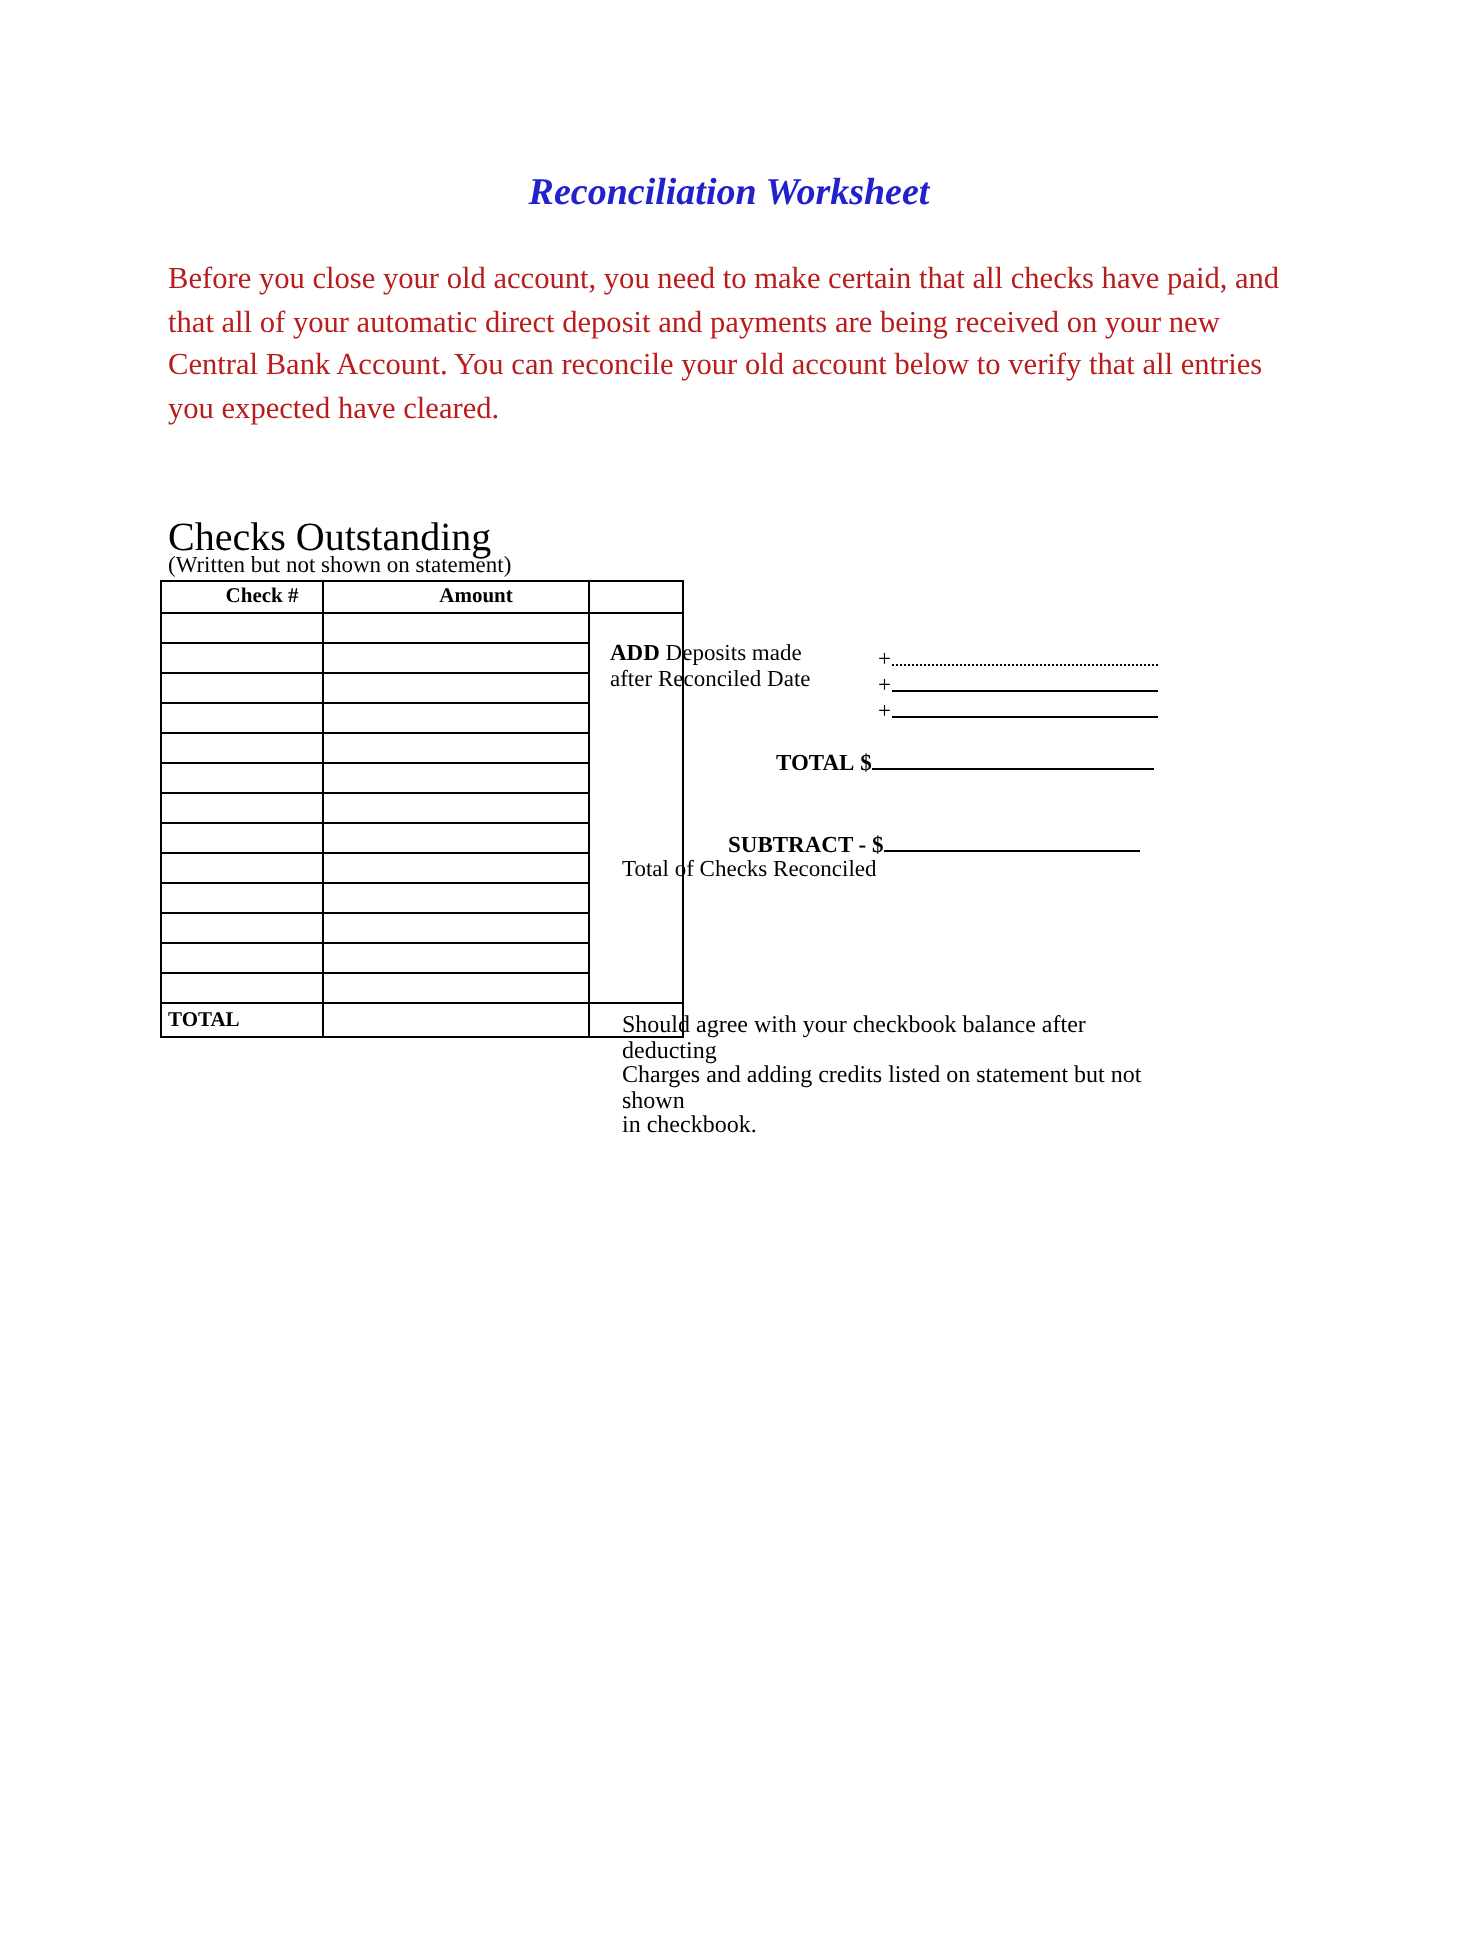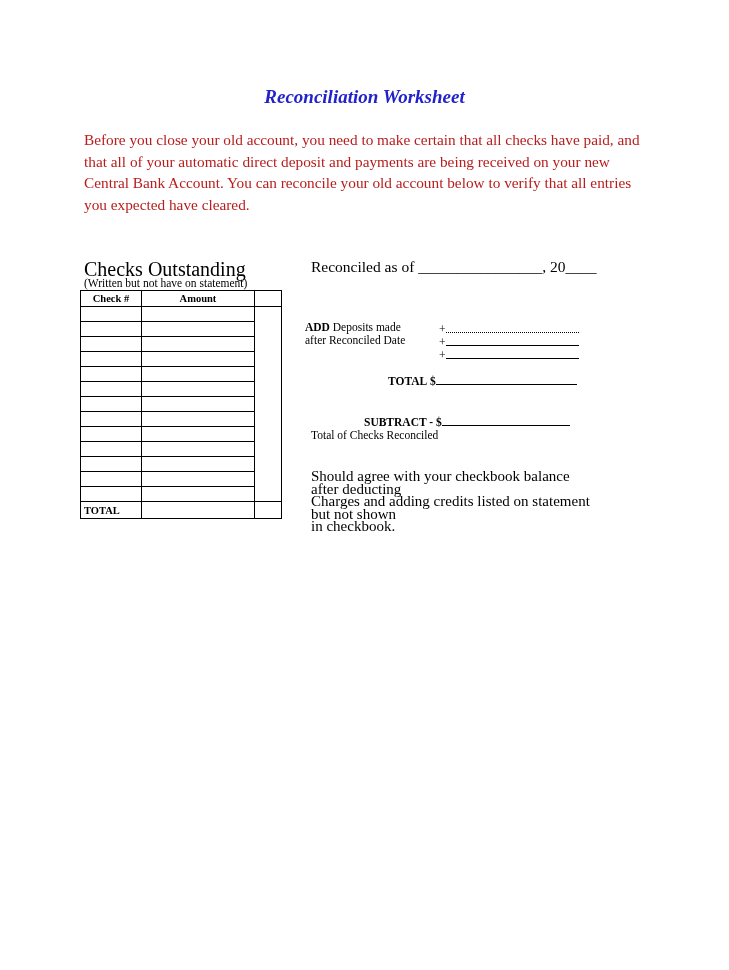--- a/index.html
+++ b/index.html
@@ -72,20 +72,21 @@
     border: 1px solid #000000;
     height: 14px;
     padding: 0;
     font-size: 10.5px;
     font-weight: normal;
   }
   table.checks th {
     font-weight: bold;
     text-align: center;
     height: 15px;
+    padding-left: 20px;
   }
   table.checks .col-check { width: 60px; }
   table.checks .col-amount { width: 112px; }
   table.checks .col-tail { width: 26px; border-left: 1px solid #000; }
   table.checks td.tail-cell { border-top: none; border-bottom: none; }
   table.checks tr.first-body td.tail-cell { border-top: 1px solid #000; }
   table.checks tr.last-body td.tail-cell { border-bottom: 1px solid #000; }
   table.checks td.total-label {
     font-weight: bold;
     font-size: 10.5px;
@@ -114,36 +115,37 @@
     vertical-align: baseline;
   }
   .dotrule {
     display: inline-block;
     border-bottom: 1px dotted #000000;
     height: 11px;
     vertical-align: baseline;
   }
   .note {
     position: absolute;
-    font-size: 15px;
+    font-size: 12px;
     line-height: 12.5px;
     white-space: pre-line;
+    margin-top: 36px;
   }
 </style>
 </head>
 <body>
 
 <div class="page">
 
   <div class="title">Reconciliation Worksheet</div>
 
   <div class="intro">Before you close your old account, you need to make certain that all checks have paid, and that all of your automatic direct deposit and payments are being received on your new Central Bank Account.  You can reconcile your old account below to verify that all entries you expected have cleared.</div>
 
   <div class="checks-heading">Checks Outstanding</div>
-  <div class="checks-sub">(Written but not have on statement)</div>
+  <div class="checks-sub">(Written but not shown on statement)</div>
 
   <table class="checks">
     <thead>
       <tr>
         <th class="col-check">Check #</th>
         <th class="col-amount">Amount</th>
         <th class="col-tail"></th>
       </tr>
     </thead>
     <tbody>
@@ -213,21 +215,20 @@
         <td class="col-tail tail-cell">&nbsp;</td>
       </tr>
       <tr>
         <td class="col-check total-label">TOTAL</td>
         <td class="col-amount">&nbsp;</td>
         <td class="col-tail">&nbsp;</td>
       </tr>
     </tbody>
   </table>
 
-  <div class="recon-asof">Reconciled as of ________________, 20____</div>
 
 
   <div class="r-line" style="left:305px; top:321px;">
     <span class="bold">ADD</span>
     <span>Deposits made</span>
   </div>
   <div class="r-line" style="left:305px; top:334px;">
     <span>after Reconciled Date</span>
   </div>
 

